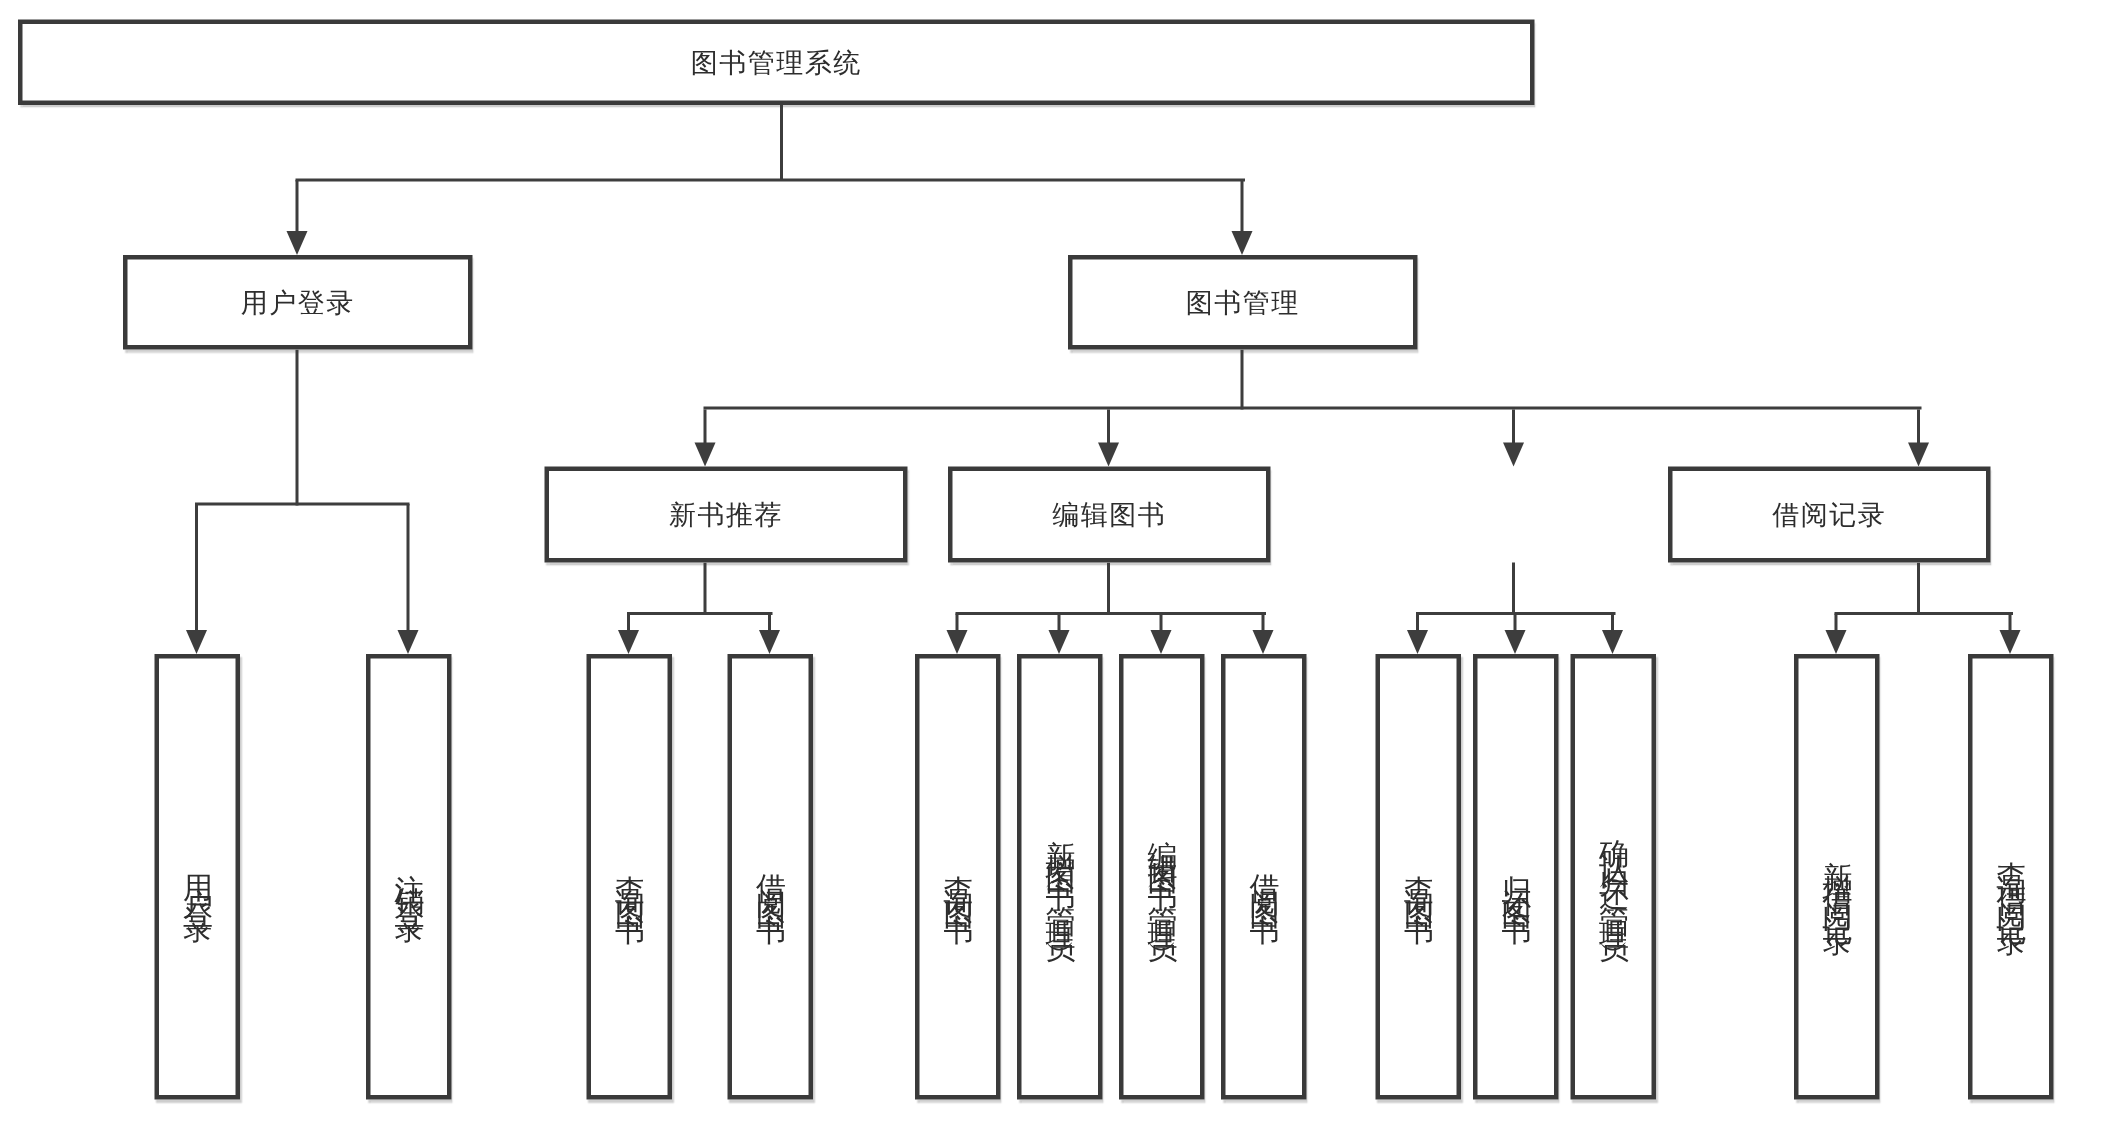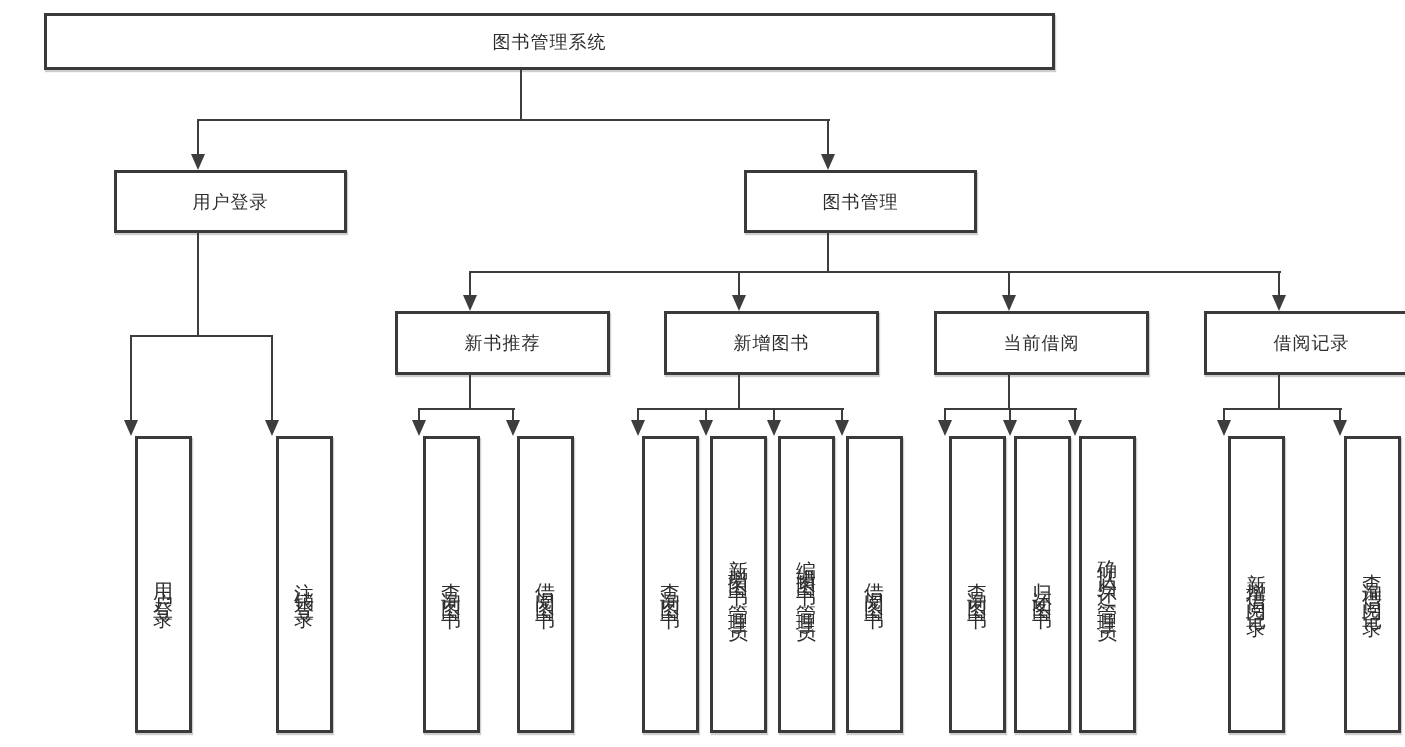--- a/index.html
+++ b/index.html
@@ -12,21 +12,20 @@
     overflow:hidden;
   }
   .box{
     position:absolute;
     box-sizing:border-box;
     background:#ffffff;
     border:3px solid #3a3a3a;
     display:flex;align-items:center;justify-content:center;
     box-shadow:1px 2px 1px rgba(60,60,60,0.25);
     z-index:2;
-    margin-left:32px;
   }
   .hlabel{font-size:18px;letter-spacing:1px;white-space:nowrap;}
   .vbox .vlabel{
     writing-mode:vertical-rl;
     text-orientation:mixed;
     font-size:20px;
     letter-spacing:9px;
     line-height:1;
     white-space:nowrap;
   }
@@ -117,30 +116,27 @@
     <span class="hlabel">图书管理系统</span>
   </div>
 
   <div class="box" style="left:82px;top:170px;width:233px;height:63px;">
     <span class="hlabel">用户登录</span>
   </div>
   <div class="box" style="left:712px;top:170px;width:233px;height:63px;text-align:right;">
     <span class="hlabel">图书管理</span>
   </div>
 
-  <div class="box" style="left:363px;top:311px;width:215px;height:64px;">
+  <div class="box" style="left:363px;top:311px;width:242px;height:64px;">
     <span class="hlabel">新书推荐</span>
   </div>
   <div class="box" style="left:632px;top:311px;width:215px;height:64px;">
-    <span class="hlabel">新增图书</span>
+    <span class="hlabel">编辑图书</span>
   </div>
-  <div class="box" style="left:902px;top:311px;width:215px;height:64px;">
-    <span class="hlabel">当前借阅</span>
-  </div>
-  <div class="box" style="left:1172px;top:311px;width:215px;height:64px;">
+  <div class="box" style="left:1112px;top:311px;width:215px;height:64px;">
     <span class="hlabel">借阅记录</span>
   </div>
 
   <div class="box vbox" style="left:103px;top:436px;width:57px;height:297px;">
     <span class="vlabel">用户登录</span>
   </div>
   <div class="box vbox" style="left:244px;top:436px;width:57px;height:297px;">
     <span class="vlabel">注销登录</span>
   </div>
 

